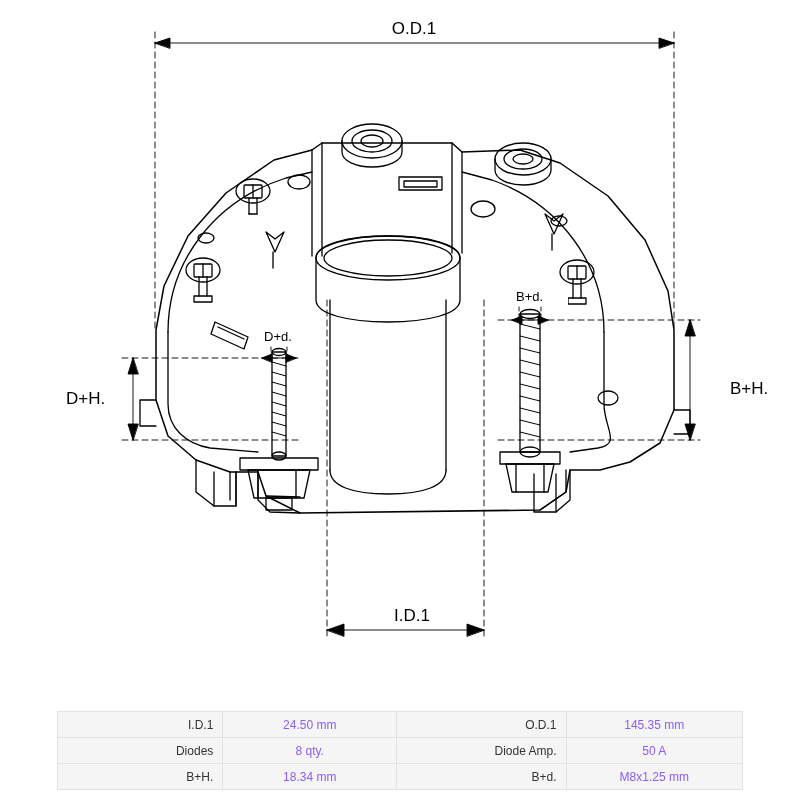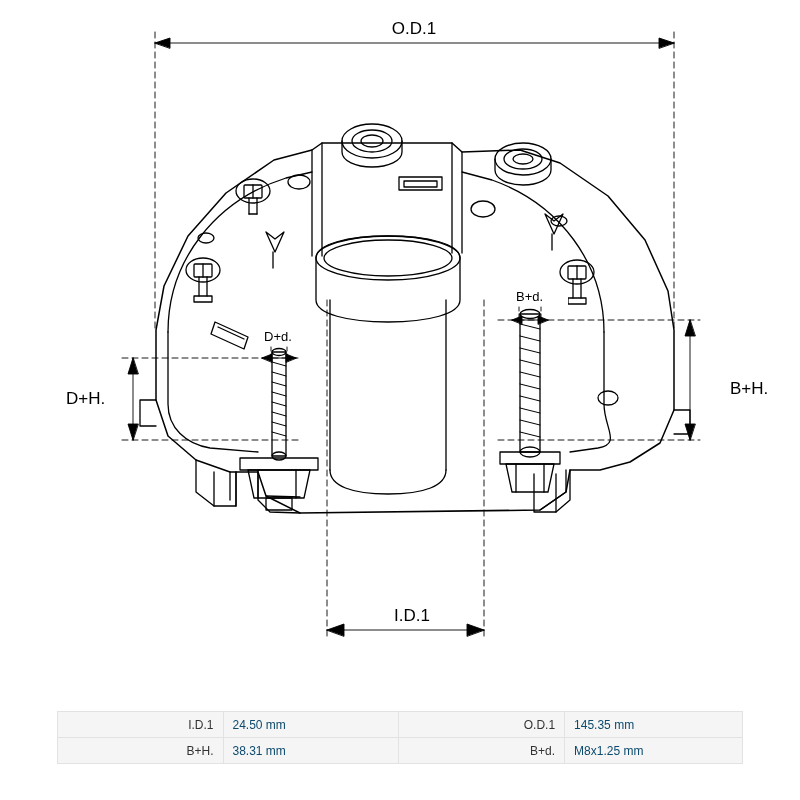--- a/index.html
+++ b/index.html
@@ -35,21 +35,21 @@
   }
   #spec-table td{
     border:1px solid #e2e2e2;
     background:#f5f5f5;
     height:25px;
     padding:0 9px;
     vertical-align:middle;
     white-space:nowrap;
   }
   td.lbl{text-align:right;width:168px;color:#333;}
-  td.val{text-align:left;width:175px;color:#0c4a6e;}
+  td.val{text-align:center;width:175px;color:#8b5cf6;}
 </style>
 </head>
 <body>
 
 <div id="diagram-wrap">
 <svg width="800" height="700" viewBox="0 0 800 700" xmlns="http://www.w3.org/2000/svg">
   <g fill="none" stroke="#000" stroke-width="1.3" stroke-linejoin="round" stroke-linecap="round">
 
     <path d="M322 143
              L452 143
@@ -250,19 +250,25 @@
 
 <table id="spec-table">
   <tbody>
     <tr>
       <td class="lbl">I.D.1</td>
       <td class="val">24.50 mm</td>
       <td class="lbl">O.D.1</td>
       <td class="val">145.35 mm</td>
     </tr>
     <tr>
+      <td class="lbl">Diodes</td>
+      <td class="val">8 qty.</td>
+      <td class="lbl">Diode Amp.</td>
+      <td class="val">50 A</td>
+    </tr>
+    <tr>
       <td class="lbl">B+H.</td>
-      <td class="val">38.31 mm</td>
+      <td class="val">18.34 mm</td>
       <td class="lbl">B+d.</td>
       <td class="val">M8x1.25 mm</td>
     </tr>
   </tbody>
 </table>
 
 </body></html>

